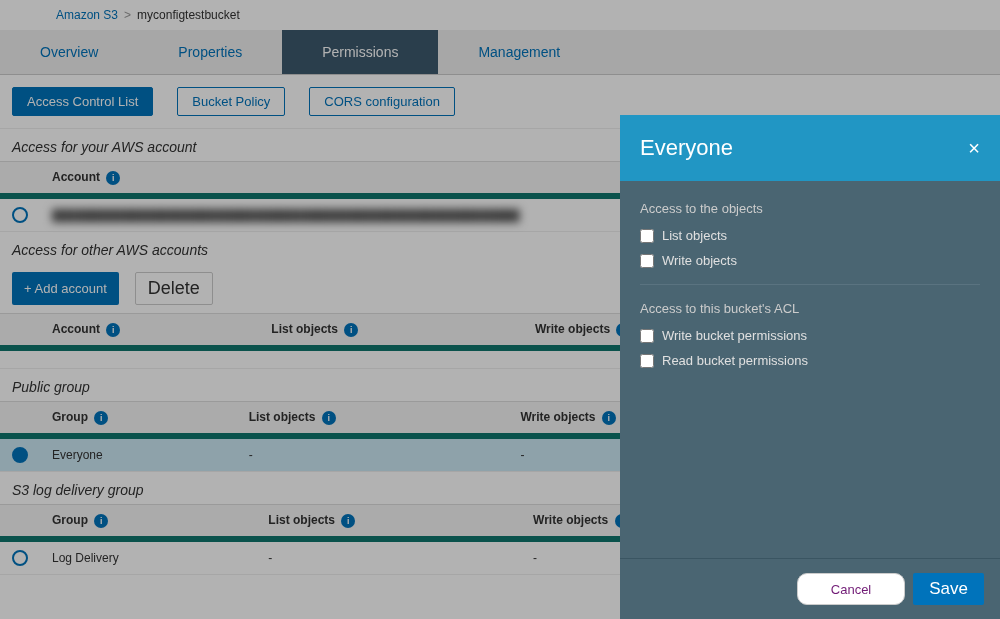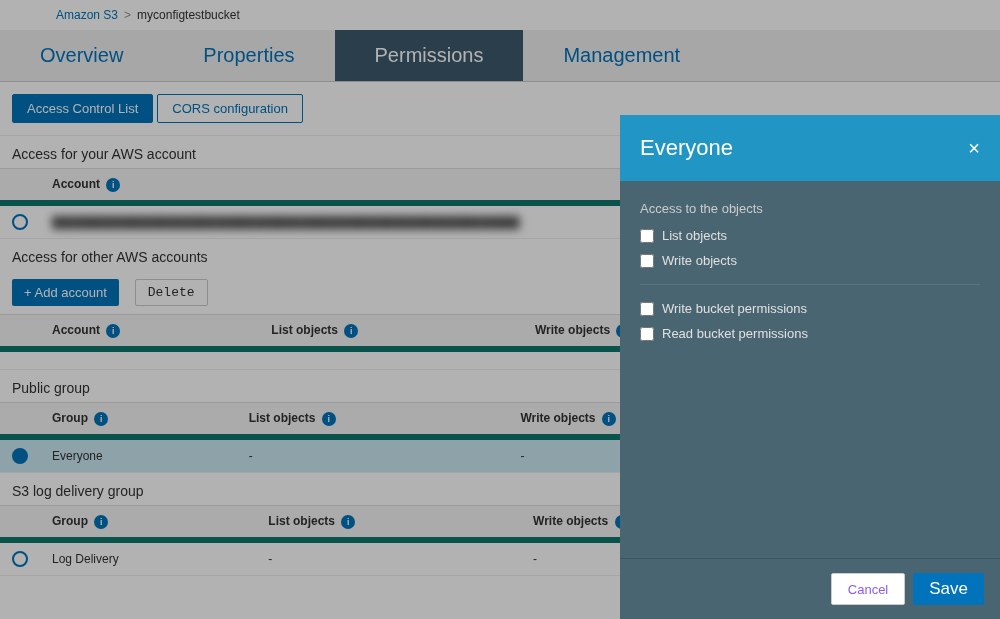--- a/index.html
+++ b/index.html
@@ -6,44 +6,44 @@
     body { font-family: Arial, sans-serif; font-size: 13px; background: #fff; color: #333; width: 1000px; height: 619px; overflow: hidden; position: relative; }
 
     
     .breadcrumb { display: flex; align-items: center; padding: 8px 12px; font-size: 12px; background: #fff; margin-left: 44px; }
     .breadcrumb a { color: #0073bb; text-decoration: none; }
     .breadcrumb .sep { margin: 0 6px; color: #999; }
     .breadcrumb .current { color: #333; }
 
     
     .tabs { display: flex; border-bottom: 1px solid #ccc; background: #f0f0f0; }
-    .tab { padding: 14px 40px; cursor: pointer; font-size: 20px; color: #0073bb; background: transparent; border: none; outline: none; }
+    .tab { padding: 14px 40px; cursor: pointer; font-size: 14px; color: #0073bb; background: transparent; border: none; outline: none; }
     .tab.active { background: #3d5a6e; color: #fff; }
 
     
-    .sub-nav { display: flex; gap: 4px; padding: 12px; border-bottom: 1px solid #eee; }
+    .sub-nav { display: flex; gap: 24px; padding: 12px; border-bottom: 1px solid #eee; }
     .sub-nav-btn { padding: 6px 14px; border: 1px solid #0073bb; background: #fff; color: #0073bb; cursor: pointer; border-radius: 2px; font-size: 13px; }
     .sub-nav-btn.active { background: #0073bb; color: #fff; }
 
     
-    .section-title { padding: 10px 12px 6px; font-size: 14px; font-weight: normal; color: #333; }
+    .section-title { padding: 10px 12px 6px; font-size: 14px; font-weight: normal; color: #333; font-style: italic; }
 
     
     .acl-table { width: 100%; border-collapse: collapse; }
     .acl-table thead tr { background: #f5f5f5; border-bottom: 6px solid #0f766e; border-top: 1px solid #ddd; }
     .acl-table th { padding: 8px 12px; text-align: left; font-weight: bold; font-size: 12px; color: #333; }
     .acl-table td { padding: 8px 12px; font-size: 12px; color: #333; border-bottom: 1px solid #eee; }
     .acl-table tr.selected-row { background: #cce8f4; }
 
     .info-icon { display: inline-block; width: 14px; height: 14px; border-radius: 50%; background: #0073bb; color: #fff; font-size: 9px; text-align: center; line-height: 14px; margin-left: 3px; cursor: pointer; font-style: normal; }
 
     
     .action-bar { display: flex; gap: 16px; padding: 8px 12px; }
     .btn-add { padding: 5px 12px; background: #0073bb; color: #fff; border: none; border-radius: 2px; cursor: pointer; font-size: 13px; }
-    .btn-delete { padding: 5px 12px; background: #fff; color: #333; border: 1px solid #ccc; border-radius: 2px; cursor: pointer; font-size: 13px; font-family: Liberation Mono, monospace; }
+    .btn-delete { padding: 5px 12px; background: #fff; color: #333; border: 1px solid #ccc; border-radius: 2px; cursor: pointer; font-size: 18px; }
 
     
     .radio-circle { width: 16px; height: 16px; border-radius: 50%; border: 2px solid #0073bb; display: inline-block; vertical-align: middle; background: #fff; }
     .radio-circle.filled { background: #0073bb; }
 
     
     .blurred { filter: blur(4px); font-size: 11px; color: #555; }
 
     
     .modal-overlay { position: absolute; top: 0; left: 0; width: 1000px; height: 619px; background: rgba(0,0,0,0.3); z-index: 10; }
@@ -55,21 +55,21 @@
     .modal-close { color: #fff; font-size: 20px; background: none; border: none; cursor: pointer; line-height: 1; }
 
     .modal-body { flex: 1; padding: 20px; color: #e0e0e0; }
     .modal-section-title { font-size: 13px; color: #ccc; margin-bottom: 12px; }
     .modal-checkbox-item { display: flex; align-items: center; gap: 8px; margin-bottom: 10px; }
     .modal-checkbox { width: 14px; height: 14px; border: 1px solid #ccc; background: #5a7380; cursor: pointer; }
     .modal-checkbox-label { font-size: 13px; color: #e0e0e0; }
     .modal-divider { border: none; border-top: 1px solid #5a7380; margin: 16px 0; }
 
     .modal-footer { padding: 14px 16px; display: flex; justify-content: flex-end; gap: 8px; background: #4a6572; border-top: 1px solid #3a5562; }
-    .btn-cancel { padding: 6px 16px; background: #fff; color: #8b5cf6; border: 1px solid #ccc; border-radius: 2px; cursor: pointer; font-size: 13px; }
+    .btn-cancel { padding: 6px 33px; background: #fff; color: #701a75; border: 1px solid #ccc; border-radius: 10px; cursor: pointer; font-size: 13px; }
     .btn-save { padding: 6px 16px; background: #0073bb; color: #fff; border: none; border-radius: 2px; cursor: pointer; font-size: 17px; }
 
     .main-content { height: 540px; overflow-y: auto; }
   </style>
 </head>
 <body>
 
 <div class="breadcrumb">
   <a href="#">Amazon S3</a>
   <span class="sep">&gt;</span>
@@ -80,20 +80,21 @@
   <button class="tab">Overview</button>
   <button class="tab">Properties</button>
   <button class="tab active">Permissions</button>
   <button class="tab">Management</button>
 </div>
 
 <div class="main-content">
 
   <div class="sub-nav">
     <button class="sub-nav-btn active">Access Control List</button>
+    <button class="sub-nav-btn">Bucket Policy</button>
     <button class="sub-nav-btn">CORS configuration</button>
   </div>
 
   <div class="section-title">Access for your AWS account</div>
   <table class="acl-table">
     <thead>
       <tr>
         <th style="width:40px;"></th>
         <th>
           Account <i class="info-icon">i</i>
@@ -217,20 +218,21 @@
       <input type="checkbox" class="modal-checkbox" style="">
       <label class="modal-checkbox-label">List objects</label>
     </div>
     <div class="modal-checkbox-item">
       <input type="checkbox" class="modal-checkbox" style="">
       <label class="modal-checkbox-label">Write objects</label>
     </div>
 
     <hr class="modal-divider">
 
+    <div class="modal-section-title">Access to this bucket's ACL</div>
 
     <div class="modal-checkbox-item">
       <input type="checkbox" class="modal-checkbox" style="">
       <label class="modal-checkbox-label">Write bucket permissions</label>
     </div>
     <div class="modal-checkbox-item">
       <input type="checkbox" class="modal-checkbox" style="">
       <label class="modal-checkbox-label">Read bucket permissions</label>
     </div>
   </div>

